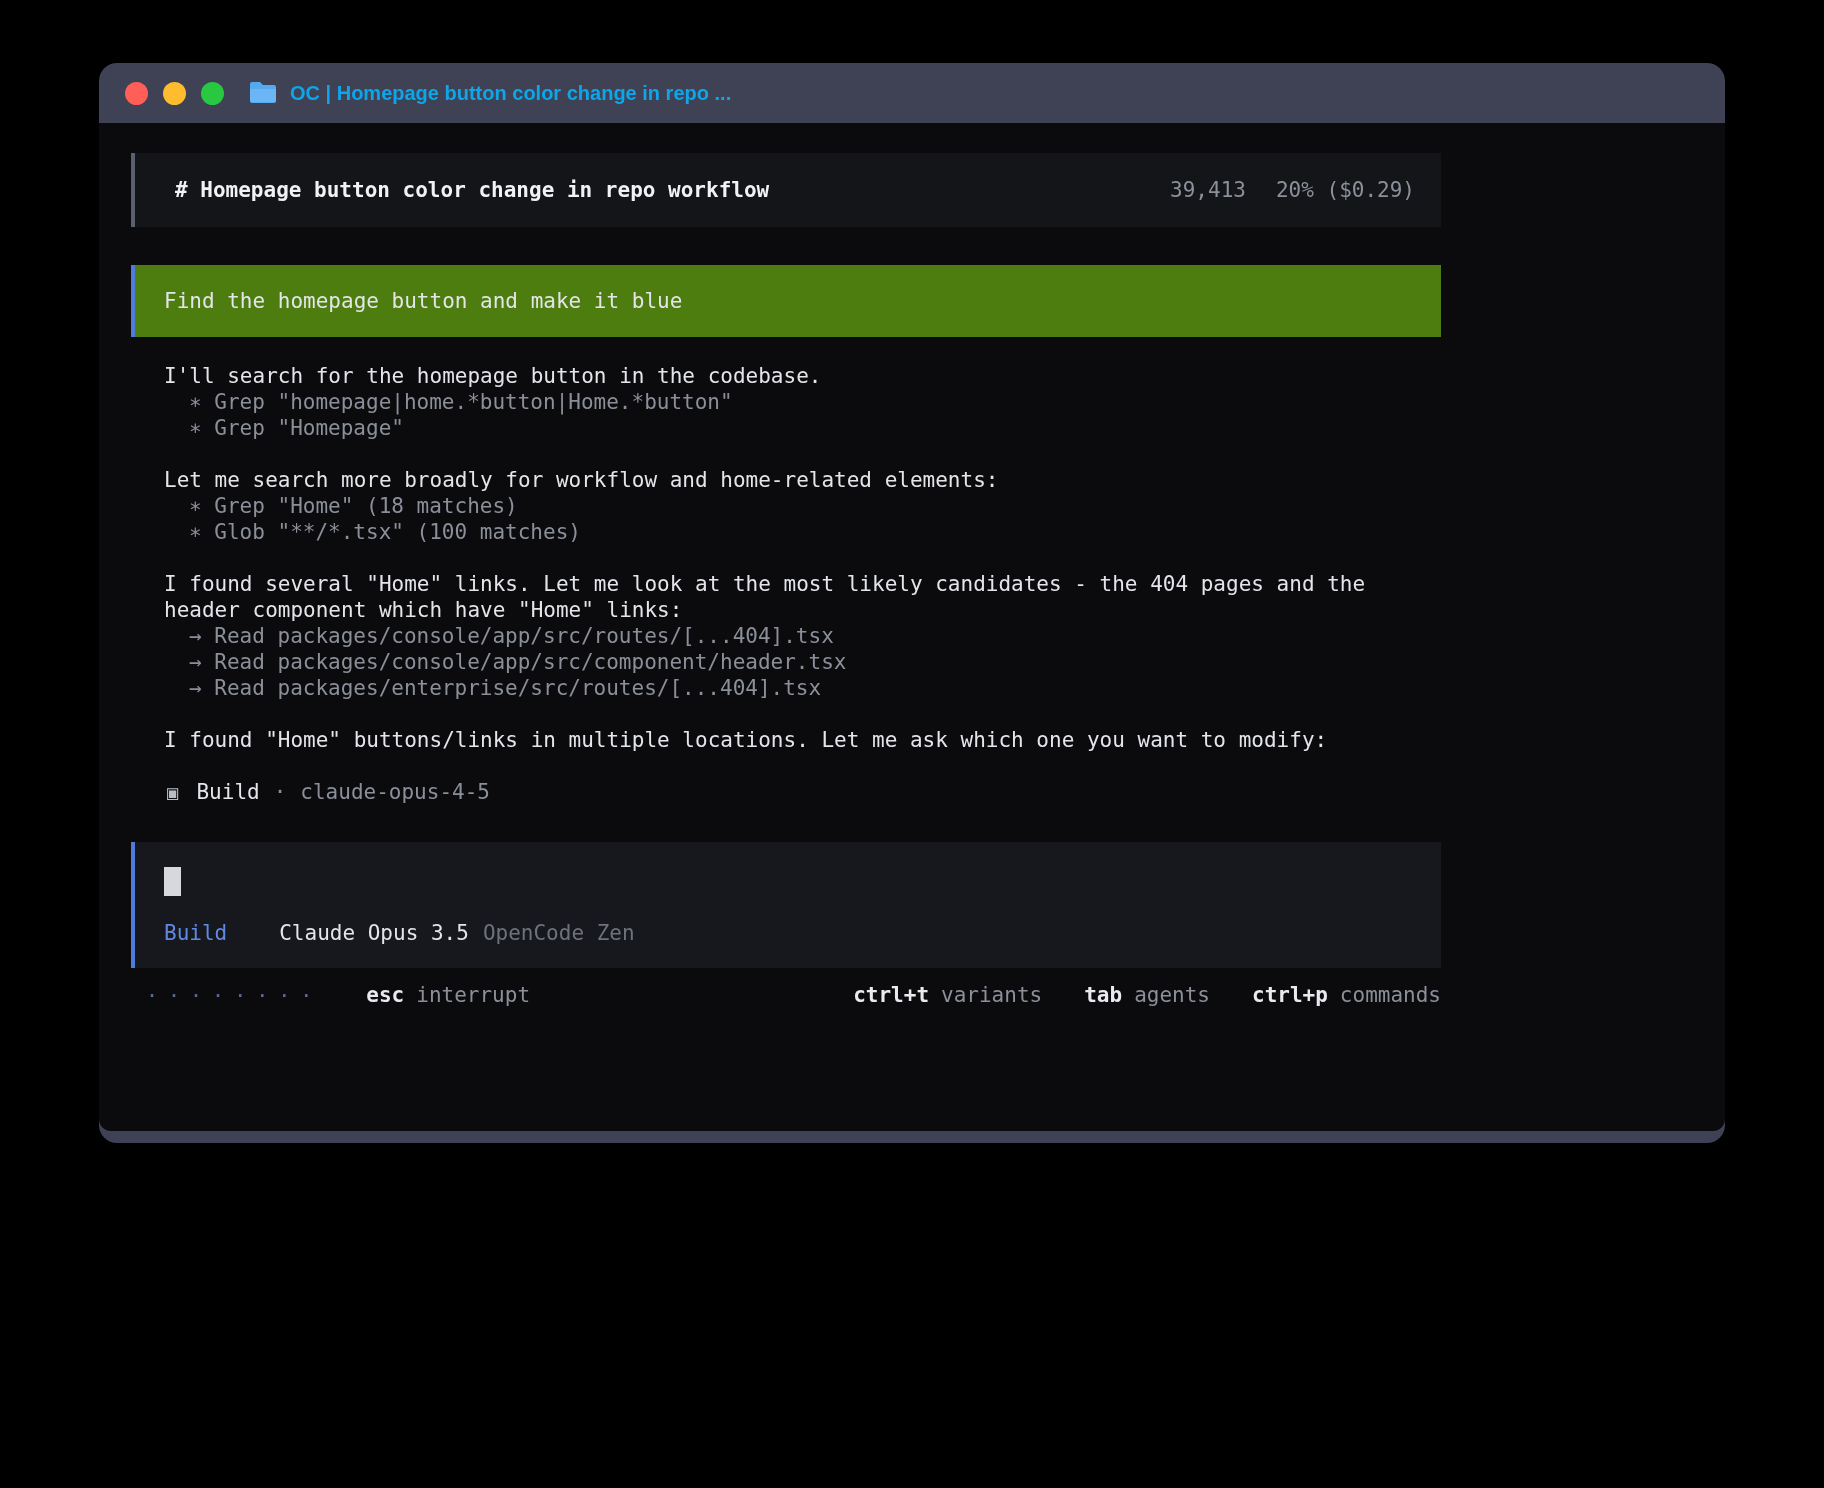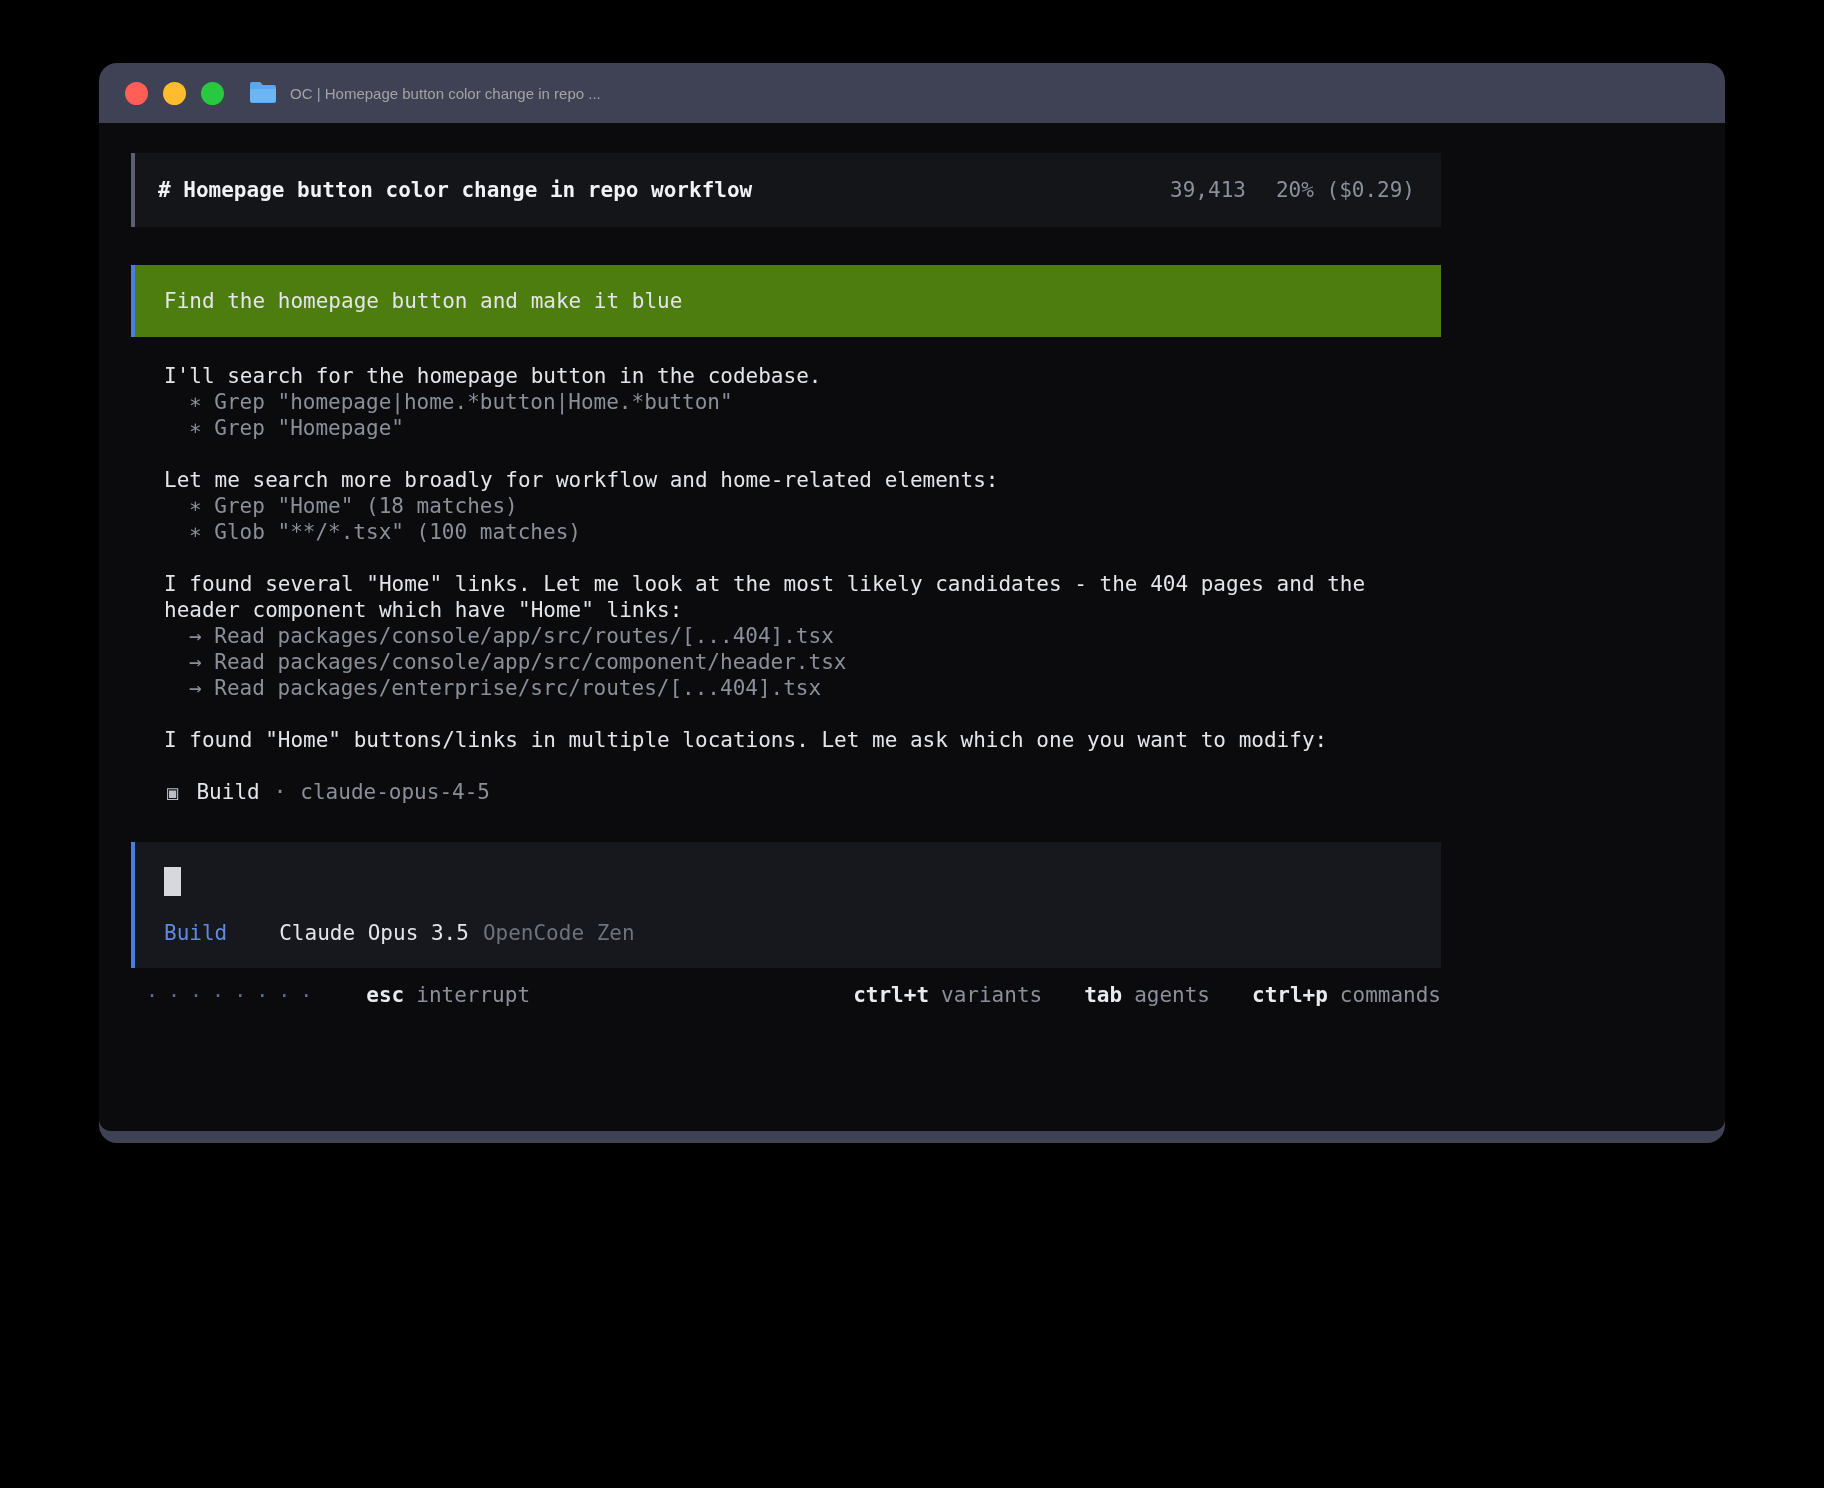--- a/index.html
+++ b/index.html
@@ -33,40 +33,40 @@
   .light.red    { background: #ff5f57; }
   .light.yellow { background: #febc2e; }
   .light.green  { background: #28c840; }
   .title-group {
     display: flex; align-items: center;
     margin-left: 24px; gap: 12px;
   }
   .folder-icon svg { display: block; }
   .window-title {
     font-family: "Liberation Sans", sans-serif;
-    font-weight: normal;
-    font-size: 15px;
-    color: #a3a3a3;
+    font-weight: bold;
+    font-size: 20px;
+    color: #0ea5e9;
   }
   .content {
     flex: 1;
     background: #0b0b0e;
     border-radius: 0 0 12px 12px;
     padding: 30px 0 0 32px;
     overflow: hidden;
     color: #e3e5e9;
     font-size: 21px;
     line-height: 26px;
   }
   .col { width: 1310px; display: flex; flex-direction: column; }
 
   .session-header {
     background: #141519;
     border-left: 4px solid #596070;
-    padding: 24px 26px 24px 23px;
+    padding: 24px 26px 24px 40px;
     display: flex;
     justify-content: space-between;
     align-items: center;
     font-weight: bold;
     color: #f1f2f5;
   }
   .session-stats { font-weight: normal; color: #8b909b; display: flex; gap: 30px; }
 
   .user-panel {
     margin-top: 38px;

